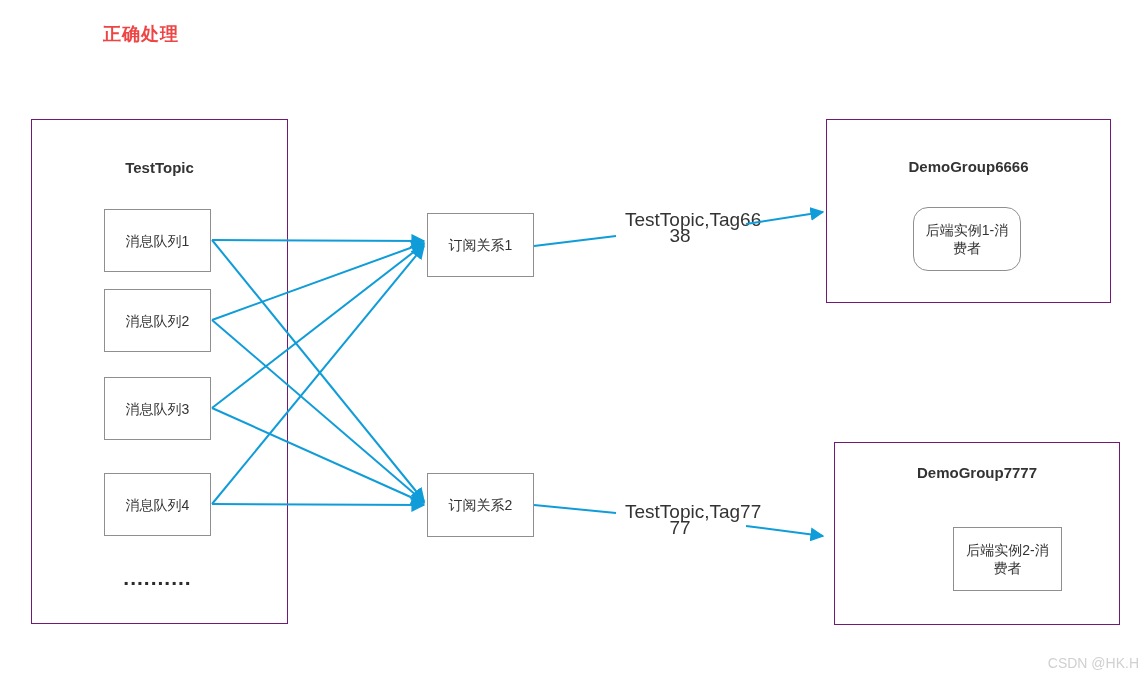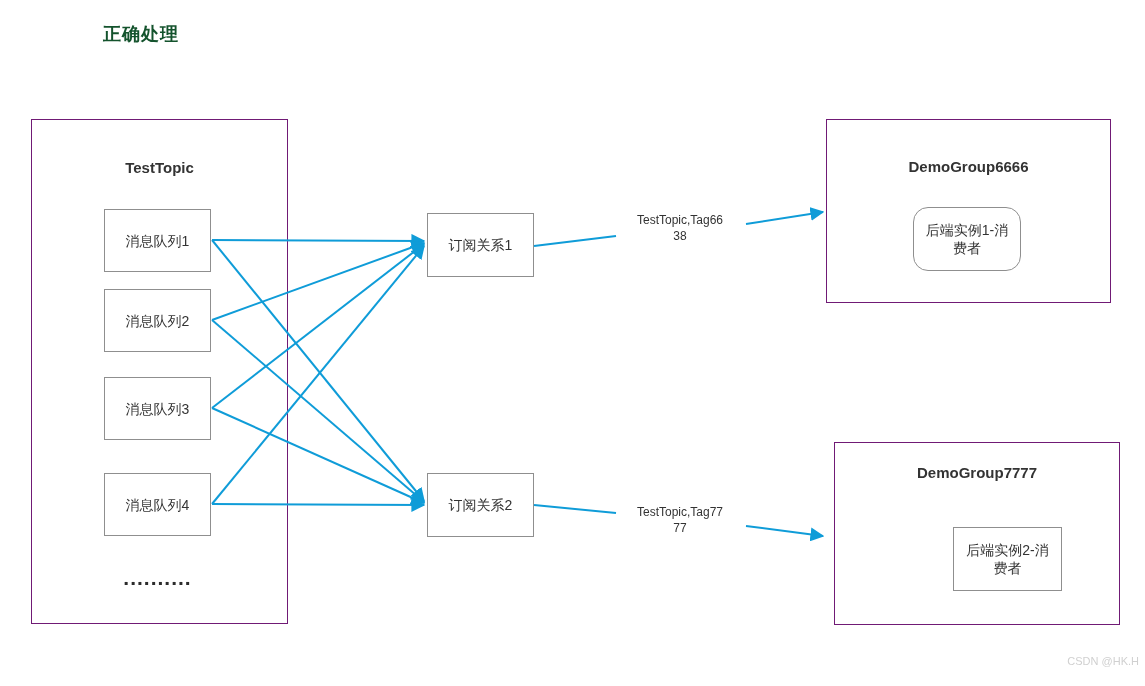--- a/index.html
+++ b/index.html
@@ -1,33 +1,33 @@
 <!DOCTYPE html>
 <html><head>
 <meta charset="utf-8">
 <style>
   html,body{margin:0;padding:0;background:#ffffff;}
   body{font-family:"Liberation Sans","DejaVu Sans",sans-serif;}
   #stage{position:relative;width:1145px;height:686px;background:#ffffff;overflow:hidden;}
 
-  .page-title{position:absolute;left:103px;top:22px;font-size:18px;font-weight:bold;color:#14532d;letter-spacing:1px;}
+  .page-title{position:absolute;left:103px;top:22px;font-size:18px;font-weight:bold;color:#ef4444;letter-spacing:1px;}
 
   .container-box{position:absolute;border:1px solid #701a75;background:#ffffff;box-sizing:border-box;}
   .container-title{position:absolute;left:0;width:100%;text-align:center;font-size:15px;font-weight:bold;color:#333333;}
 
   .node-box{position:absolute;border:1px solid #8f8f8f;background:#ffffff;box-sizing:border-box;
             display:flex;align-items:center;justify-content:center;text-align:center;
             font-size:14px;color:#333333;line-height:18px;padding:2px 6px;}
 
   .ellipsis-row{position:absolute;left:104px;top:566px;width:107px;text-align:center;
                 font-size:21px;font-weight:800;letter-spacing:1px;color:#2b2b2b;}
 
-  .edge-label{position:absolute;width:110px;text-align:center;font-size:12px;color:#333333;line-height:16px;}
+  .edge-label{position:absolute;width:110px;text-align:center;font-size:19px;color:#333333;line-height:16px;}
 
-  .watermark{position:absolute;right:6px;top:655px;font-size:11px;color:#d0d0d0;}
+  .watermark{position:absolute;right:6px;top:655px;font-size:14px;color:#d0d0d0;}
 
   svg.connector-layer{position:absolute;left:0;top:0;pointer-events:none;}
   .edge{stroke:#0f9cd8;stroke-width:2;fill:none;}
 </style>
 </head>
 <body>
 
 <div id="stage">
 
   <div class="page-title">正确处理</div>

